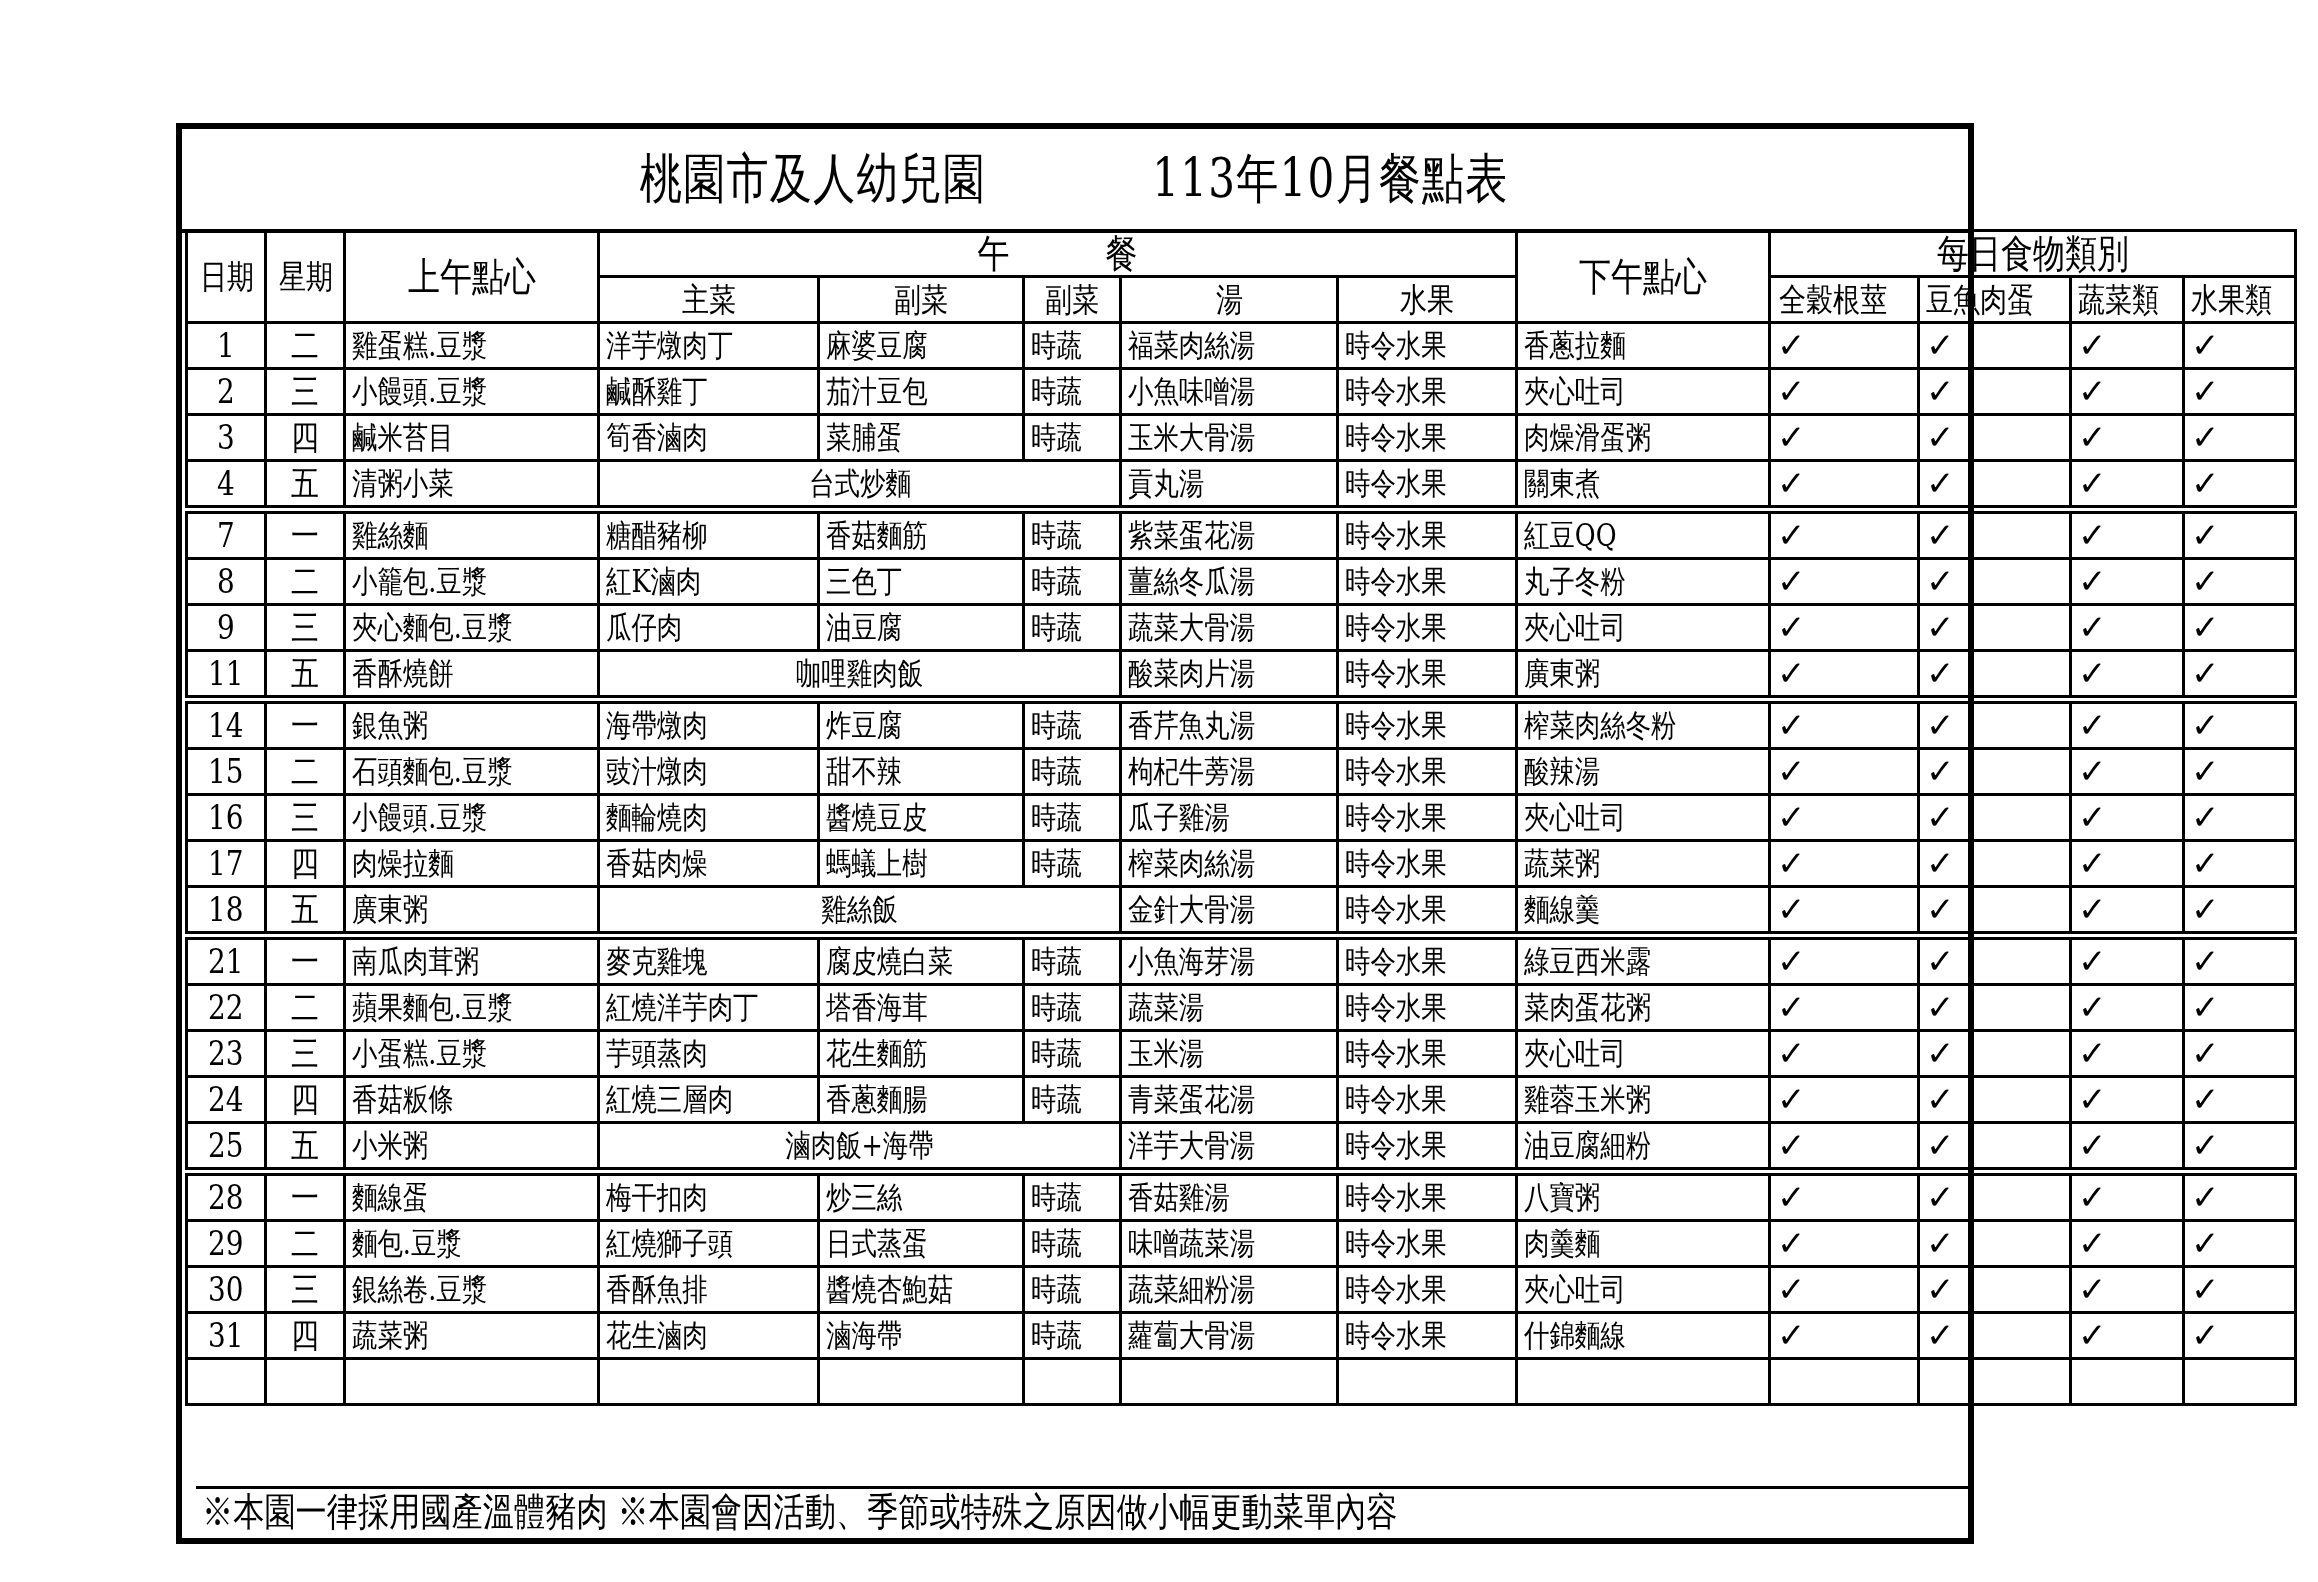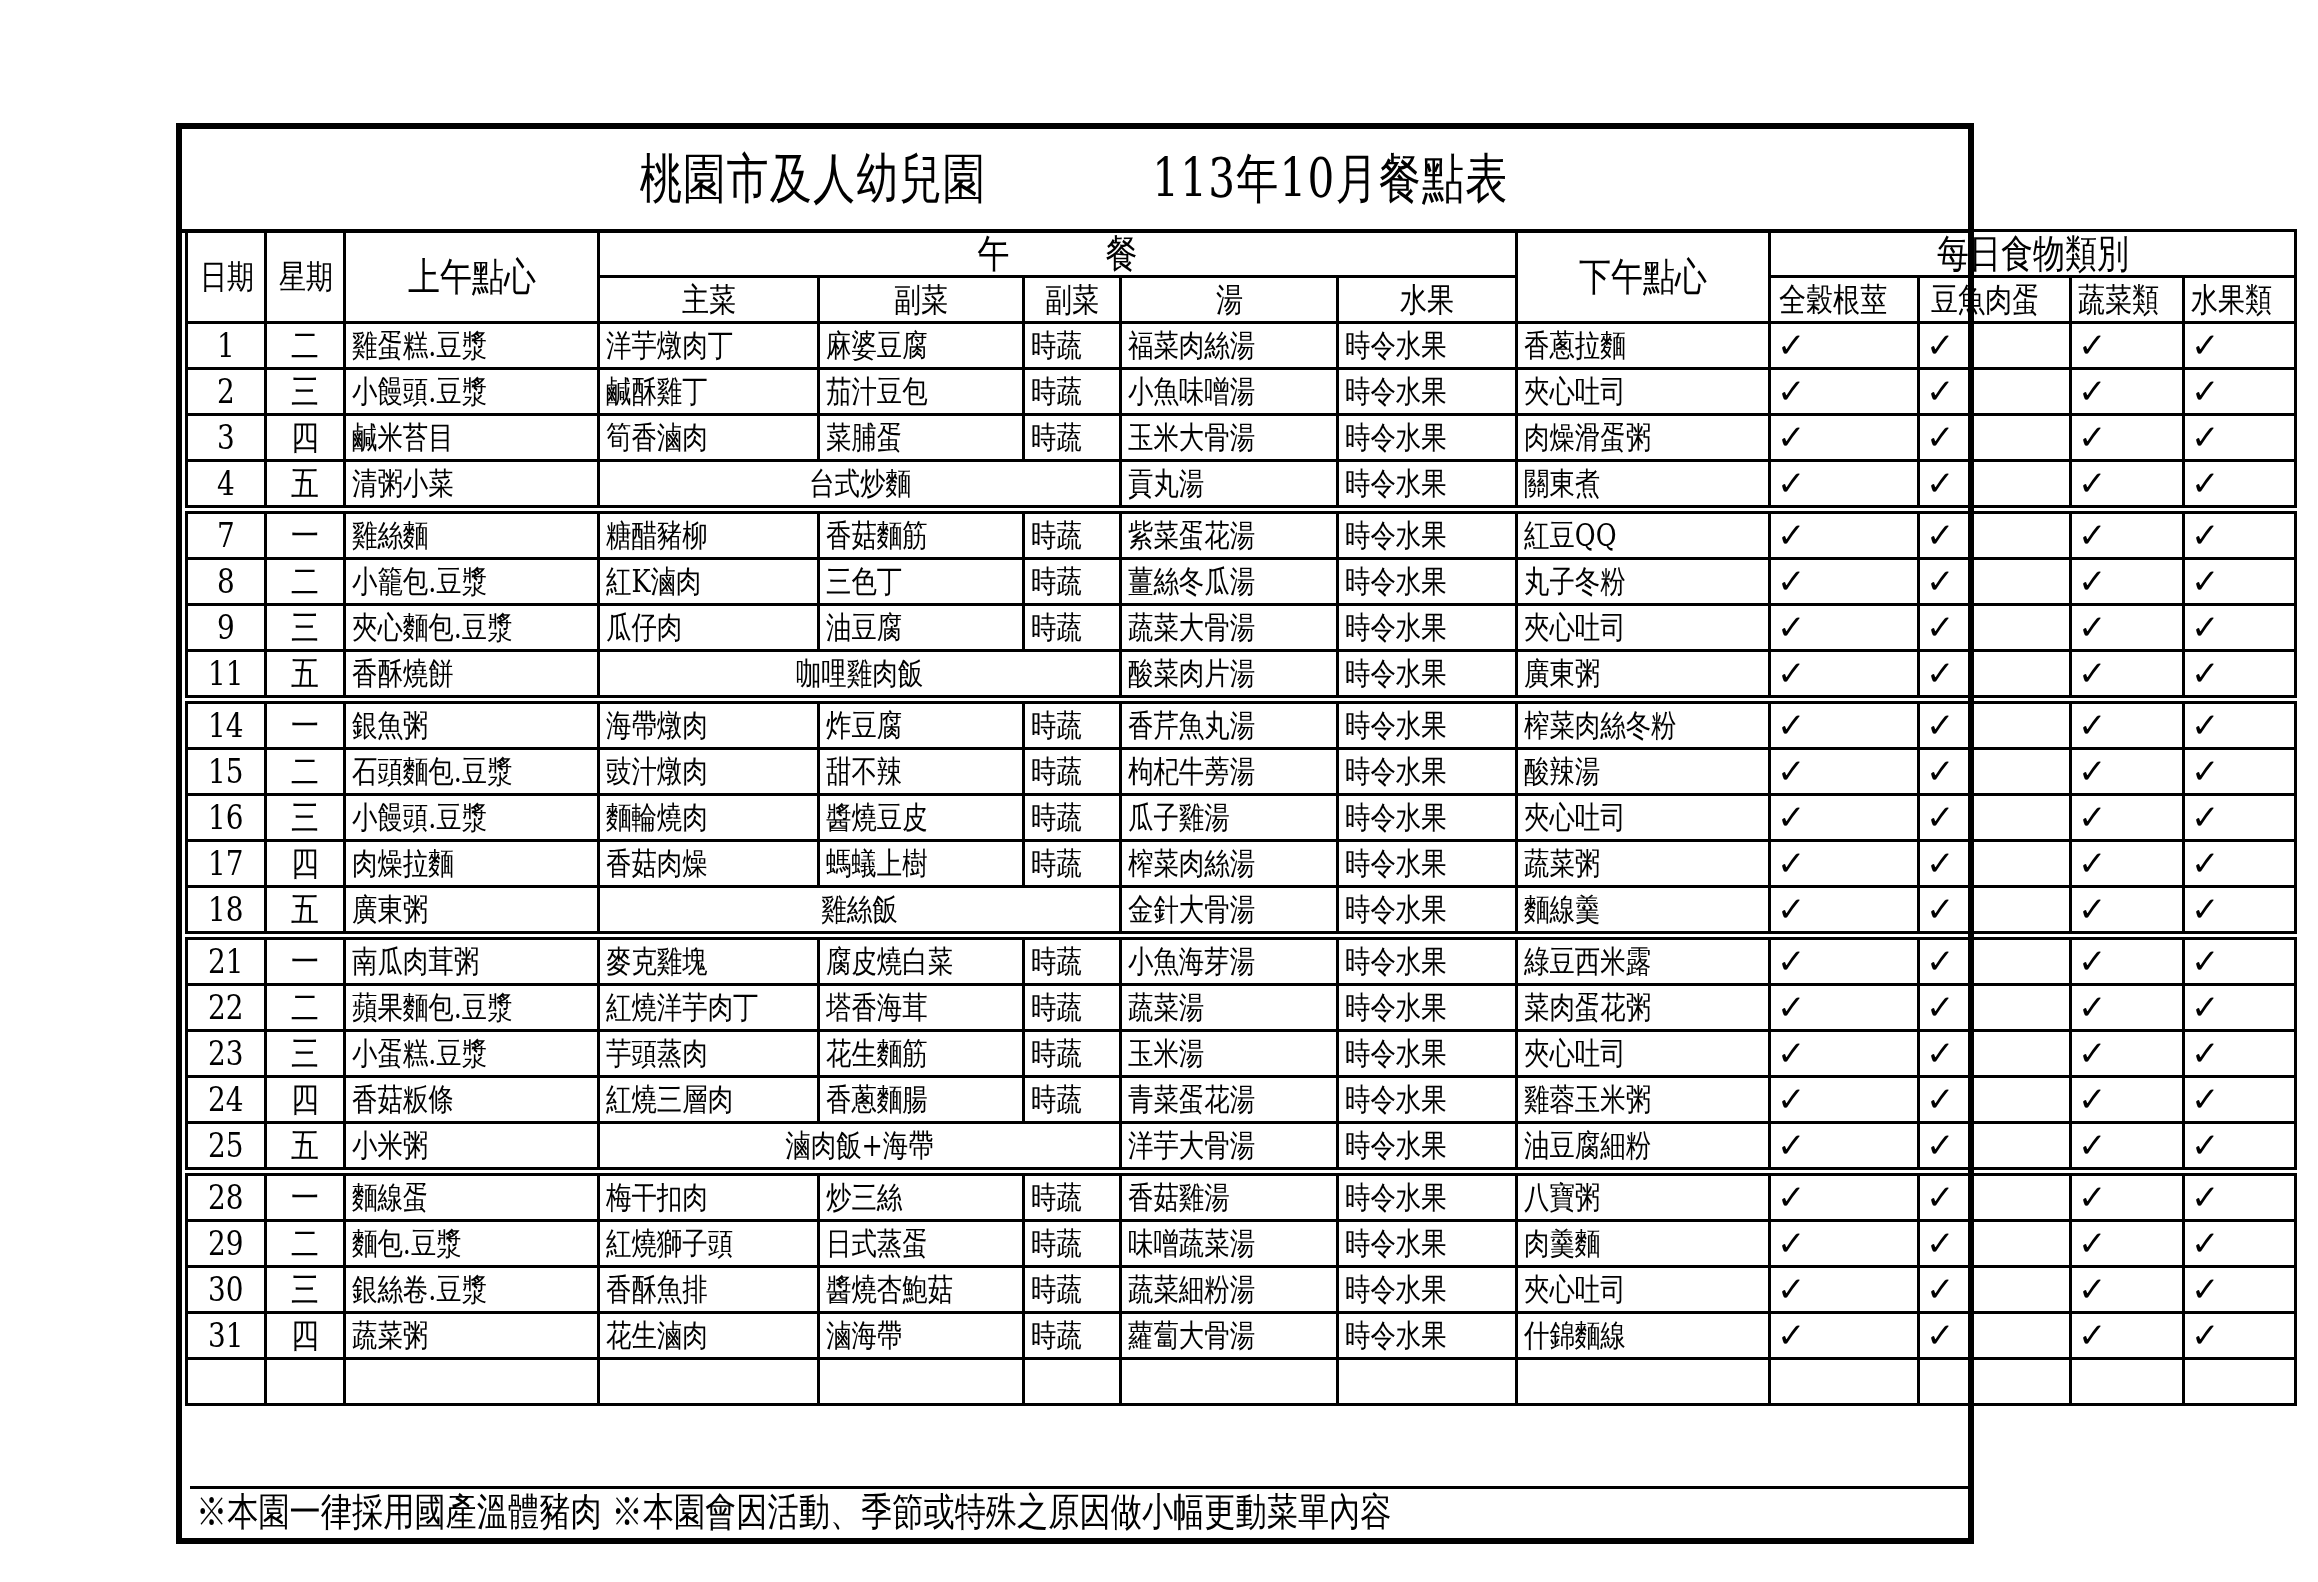--- a/index.html
+++ b/index.html
@@ -19,21 +19,21 @@
   .hdr-big { font-size:39px !important; }
   td { font-size:31px; }
   td.c { text-align:center;margin-top:41px; }
   td.l { text-align:left; }
   td.num { font-size:34px; text-align:center; }
   tr.weekstart td { border-top:9px double #000; }
   td.chk { font-size:34px; text-align:left; padding-left:10.4px; font-family:"DejaVu Sans", sans-serif; }
   .sx { display:inline-block; transform:scaleX(0.82); transform-origin:left center; }
   .sxc { display:inline-block; transform:scaleX(0.82); transform-origin:center; }
   tr.empty td { height:43px; }
-  .footer { position:absolute; left:8px; right:0; bottom:0; height:49px; border-top:3.7px solid #000;
+  .footer { position:absolute; left:14px; right:0; bottom:0; height:49px; border-top:3.7px solid #000;
             font-size:39px; line-height:46px; padding-left:6px; white-space:nowrap; }
   .footer span { display:inline-block; transform:scaleX(0.8); transform-origin:left center; }
 </style>
 </head>
 <body>
 
 <div id="sheet">
   <div class="title">
     <span>桃園市及人幼兒園</span><span style="width:67px;display:inline-block"></span><span>113年10月餐點表</span>
   </div>
@@ -63,21 +63,21 @@
         <th rowspan="2" class="hdr-big"><span class="sxc">下午點心</span></th>
         <th colspan="4" class="hdr-big"><span class="sxc">每日食物類別</span></th>
       </tr>
       <tr class="hdr2">
         <th><span class="sxc">主菜</span></th>
         <th><span class="sxc">副菜</span></th>
         <th><span class="sxc">副菜</span></th>
         <th><span class="sxc">湯</span></th>
         <th><span class="sxc">水果</span></th>
         <th style="text-align:right"><span class="sx">全穀根莖</span></th>
-        <th style="text-align:right"><span class="sx">豆魚肉蛋</span></th>
+        <th style="text-align:left"><span class="sx">豆魚肉蛋</span></th>
         <th style="text-align:right"><span class="sx">蔬菜類</span></th>
         <th style="text-align:center"><span class="sx">水果類</span></th>
       </tr>
     </thead>
     <tbody id="menu-body">
   <tr>
     <td class="num"><span class="sxc">1</span></td>
     <td class="num"><span class="sxc">二</span></td>
     <td class="l"><span class="sx">雞蛋糕.豆漿</span></td>
     <td class="l"><span class="sx">洋芋燉肉丁</span></td>

